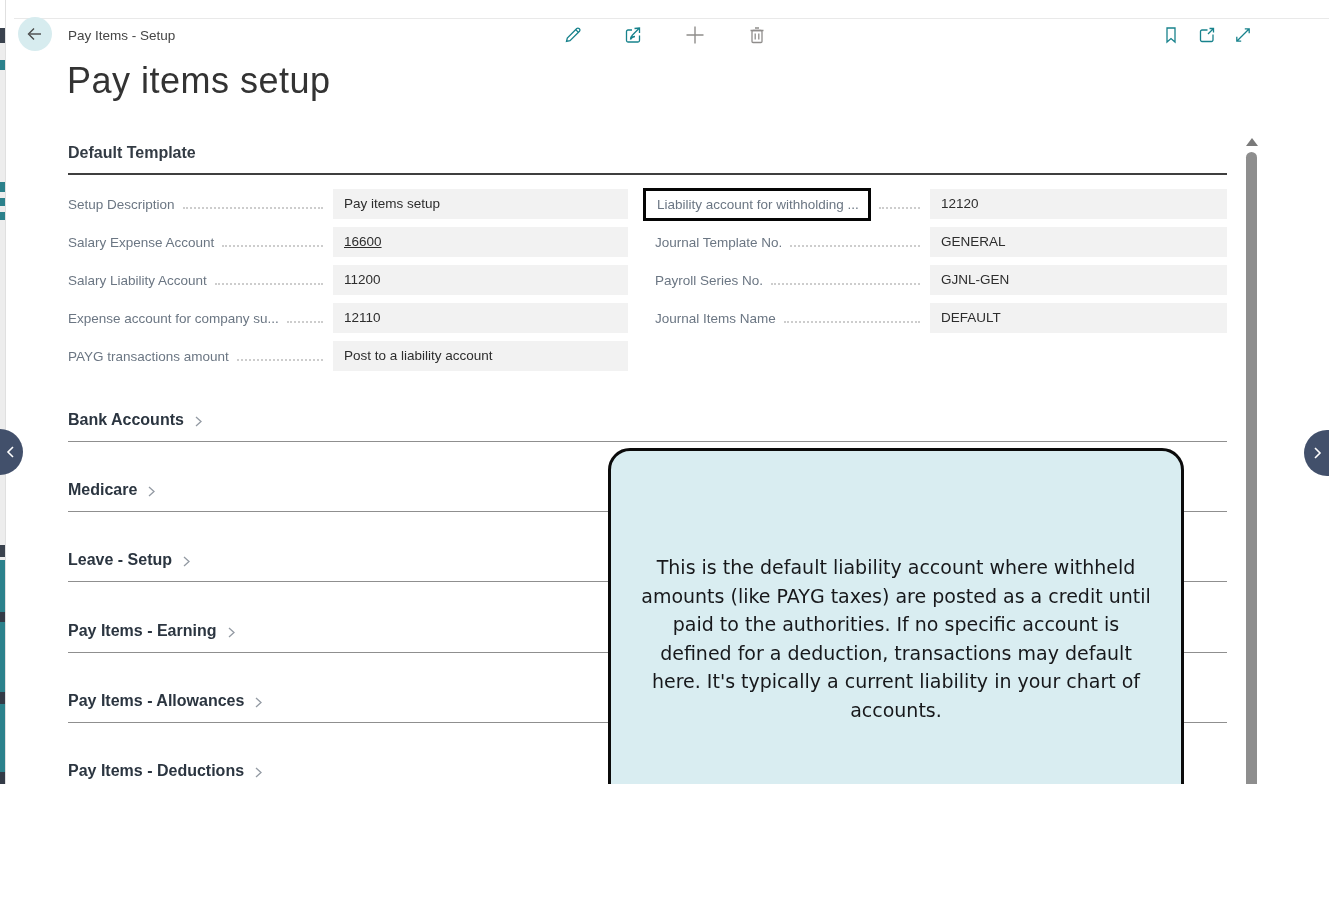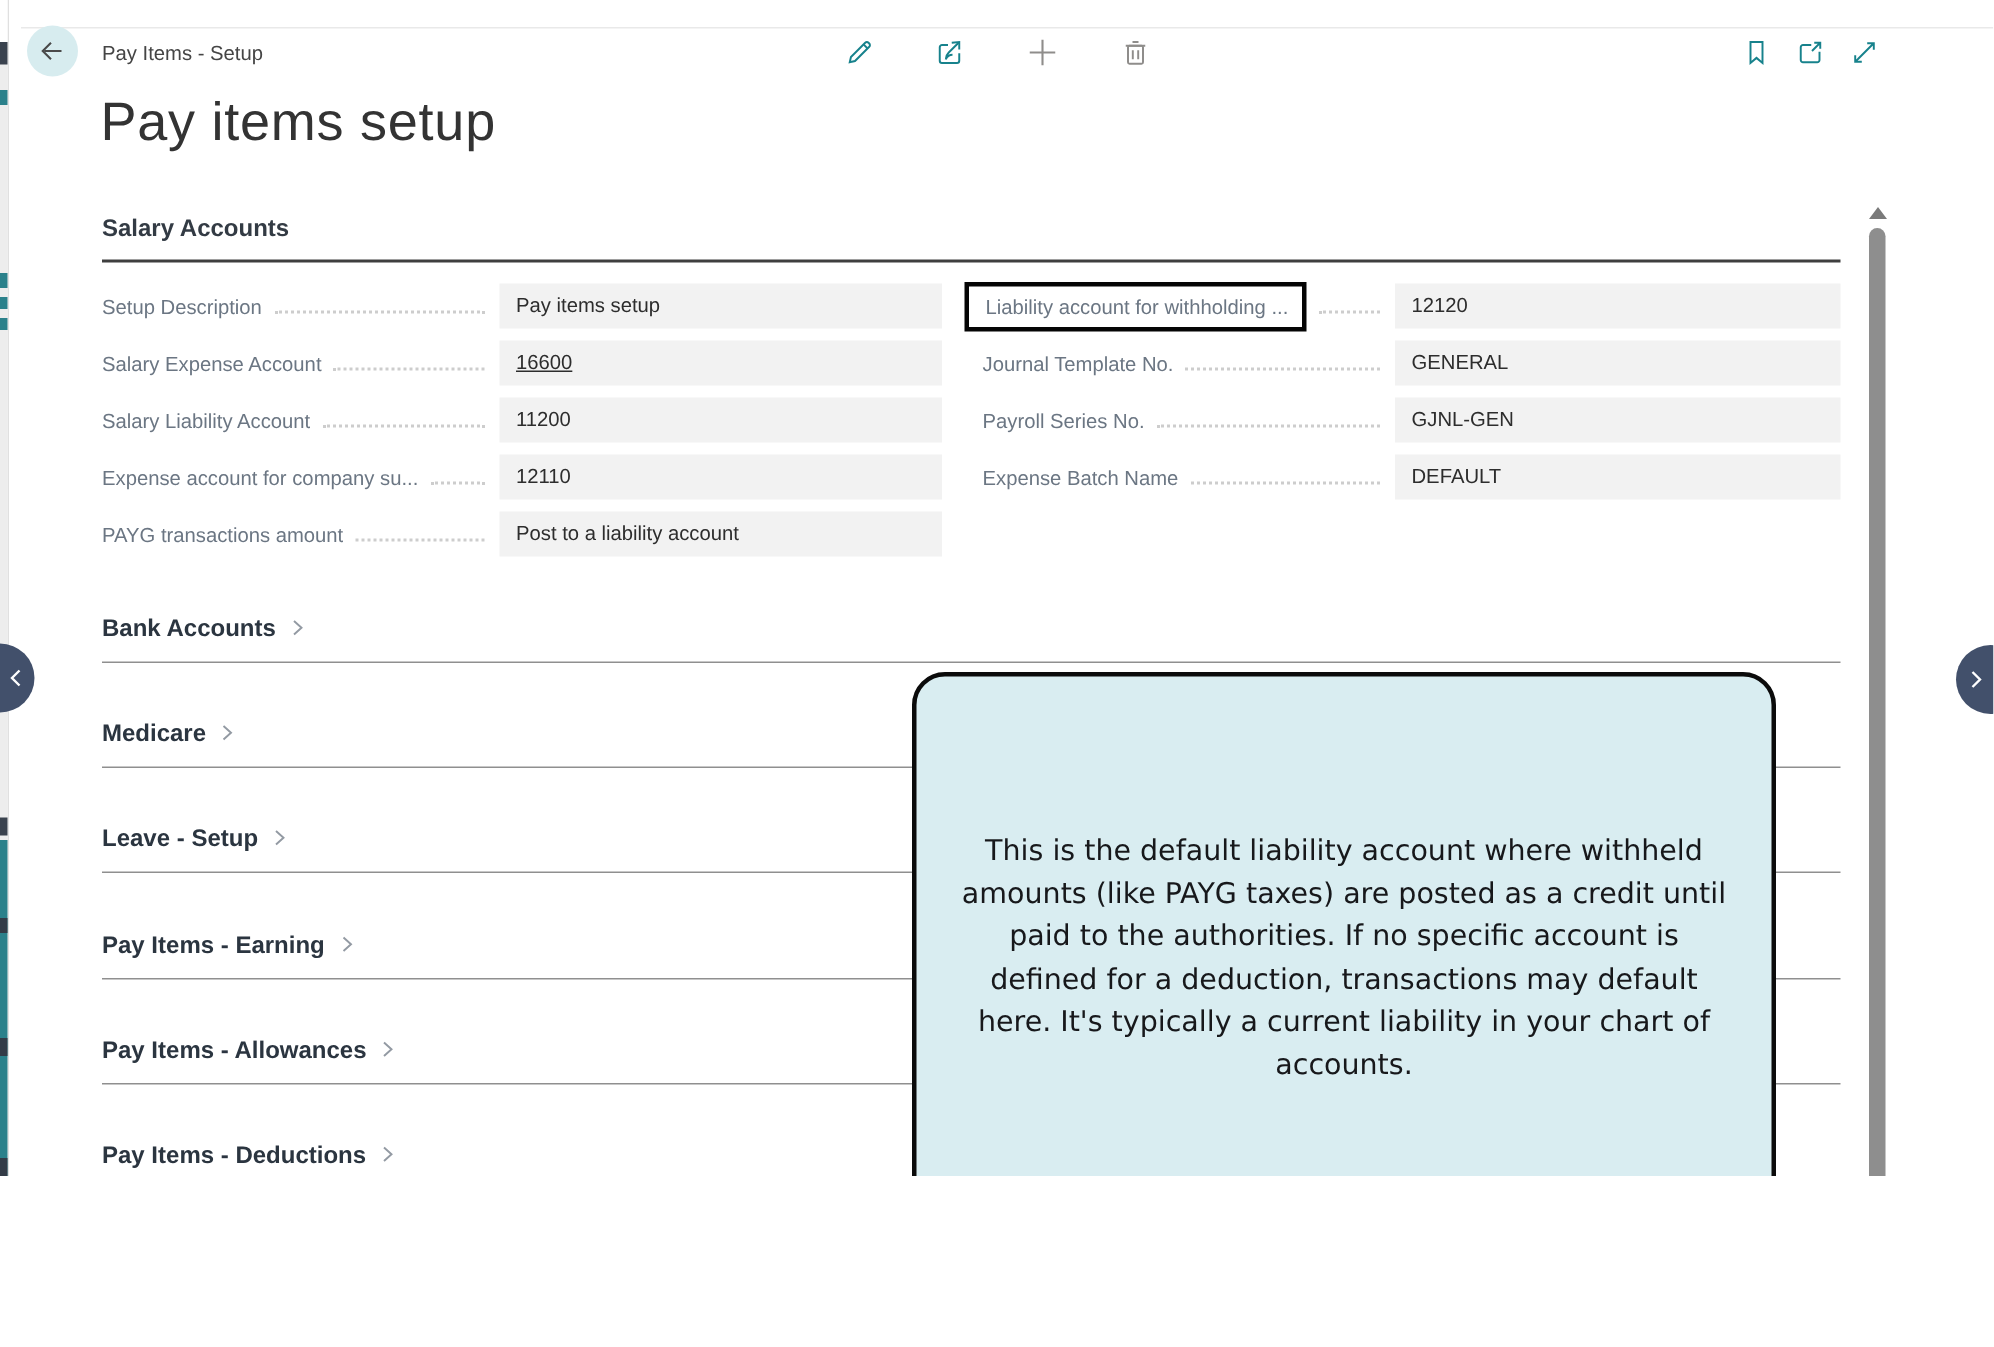--- a/index.html
+++ b/index.html
@@ -19,21 +19,21 @@
   .page-title{position:absolute;left:67px;top:60px;font-size:36px;font-weight:300;color:#333;letter-spacing:.5px;}
 
   .toolbar-icon{position:absolute;top:24px;width:22px;height:22px;display:flex;align-items:center;
                 justify-content:center;cursor:pointer;}
 
   
   .sect-head{position:absolute;left:68px;width:1159px;font-size:16px;font-weight:700;color:#333b44;}
   .head-underline-dark{border-bottom:2px solid #3f3f3f;padding-bottom:11px;}
   .collapsed-sect{position:absolute;left:68px;width:1159px;border-bottom:1px solid #8f8f8f;
                   padding-bottom:12px;font-size:16px;font-weight:700;color:#2b3540;cursor:pointer;
-                  display:flex;align-items:flex-start;}
+                  display:flex;align-items:flex-end;}
   .chev{margin-left:7px;display:inline-flex;}
 
   .form-col{position:absolute;top:189px;}
   .form-col.left{left:68px;width:560px;}
   .form-col.right{left:655px;width:572px;}
   .field-row{display:flex;align-items:center;height:30px;margin-bottom:8px;}
   .flabel-wrap{display:flex;align-items:center;flex:0 0 265px;min-width:0;}
   .form-col.right .flabel-wrap{flex:0 0 275px;}
   .flabel{font-size:13.5px;color:#6b7683;white-space:nowrap;}
   .leader{flex:1;height:1px;border-bottom:2px dotted #cdcdcd;margin:6px 10px 0 8px;min-width:8px;}
@@ -148,21 +148,21 @@
   </div>
   <div class="toolbar-icon" style="left:1232px;">
     <span>
       <svg width="18" height="18" viewBox="0 0 18 18" fill="none" stroke="#17828c" stroke-width="1.3">
         <path d="M4.5 13.5 15 3M10.8 2.8H15.2V7.2M7.2 15.2H2.8V10.8M2.9 15.1 7.5 10.5"></path>
       </svg>
     </span>
   </div>
 
   <div class="sect-head head-underline-dark" style="top:144px;">
-    <span>Salary Accounts</span>
+    <span>Default Template</span>
   </div>
 
   <div class="form-col left">
     <div class="field-row">
       <div class="flabel-wrap">
           <span class="flabel">Setup Description</span>
           <span class="leader"></span>
         </div>
       <div class="fvalue">Pay items setup</div>
     </div>
@@ -215,21 +215,21 @@
     </div>
     <div class="field-row">
       <div class="flabel-wrap">
           <span class="flabel">Payroll Series No.</span>
           <span class="leader"></span>
         </div>
       <div class="fvalue">GJNL-GEN</div>
     </div>
     <div class="field-row">
       <div class="flabel-wrap">
-          <span class="flabel">Expense Batch Name</span>
+          <span class="flabel">Journal Items Name</span>
           <span class="leader"></span>
         </div>
       <div class="fvalue">DEFAULT</div>
     </div>
   </div>
 
   <div class="collapsed-sect" style="top:411px;">
     <span>Bank Accounts</span>
     <span class="chev">
         <svg width="14" height="15" viewBox="0 0 14 15" fill="none" stroke="#939aa3" stroke-width="1.3">

